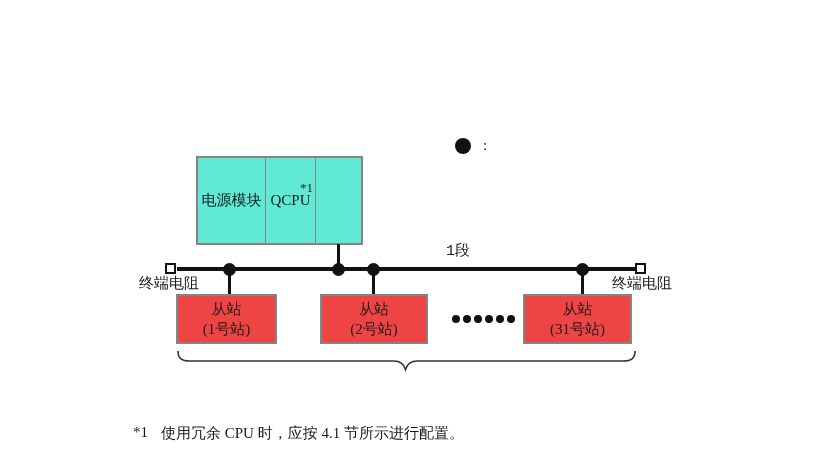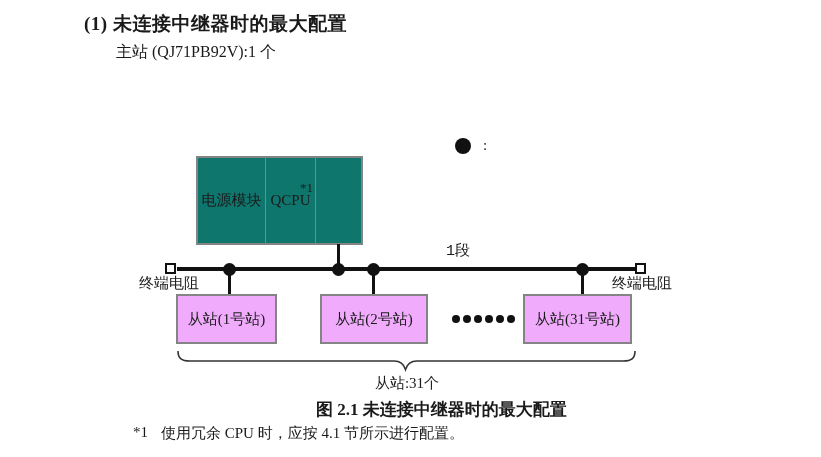--- a/index.html
+++ b/index.html
@@ -10,21 +10,21 @@
   }
   .abs{position:absolute;}
   
   .heading{left:84px;top:11px;font-size:19px;font-weight:bold;letter-spacing:0.5px;}
   .cfgline1{left:116px;top:42px;font-size:16px;}
   .cfgline2{left:116px;top:70px;font-size:16px;}
   .master-label{left:197px;top:136px;font-size:15px;}
   
   .master-box{
     left:196px;top:156px;width:167px;height:89px;
-    border:2px solid #848484;box-sizing:border-box;background:#0f766e;
+    border:2px solid #848484;box-sizing:border-box;background:#5eead4;
     display:flex;
   }
   .mcell{position:relative;display:flex;align-items:center;justify-content:center;
     font-size:15px;box-sizing:border-box;}
   .mcell1{width:68px;border-right:1.5px solid #848484;}
   .mcell2{width:50px;border-right:1.5px solid #848484;}
   .mcell3{width:47px;flex-direction:column;align-items:flex-start;padding-left:3px;line-height:1.35;}
   .cpu-note{position:absolute;top:22px;right:2px;font-size:13px;}
   
   .legend{left:455px;top:137px;display:flex;align-items:center;font-size:15px;}
@@ -36,43 +36,41 @@
   .tsq-left{left:165px;top:263px;}
   .tsq-right{left:635px;top:263px;}
   .dot{width:13px;height:13px;border-radius:50%;background:#111;}
   .vline{width:3.5px;background:#111;}
   .seg-label{left:446px;top:241px;font-size:15px;font-family:Liberation Mono, monospace;}
   .term-label{font-size:15px;}
   .term-left{left:139px;top:274px;}
   .term-right{left:612px;top:274px;}
   
   .slave-box{
-    top:294px;height:50px;border:2px solid #848484;box-sizing:border-box;background:#f0abfc;
-    display:flex;flex-direction:row;align-items:center;justify-content:center;
+    top:294px;height:50px;border:2px solid #848484;box-sizing:border-box;background:#ef4444;
+    display:flex;flex-direction:column;align-items:center;justify-content:center;
     font-size:15px;line-height:1.35;text-align:center;
   }
   .slave1{left:176px;width:101px;}
   .slave2{left:320px;width:108px;}
   .slave31{left:523px;width:109px;}
   .ellipsis{left:452px;top:315px;display:flex;gap:3px;align-items:center;}
   .edot{width:8px;height:8px;border-radius:50%;background:#111;}
   
   .brace{left:170px;top:345px;}
   .brace-label{left:352px;top:374px;width:110px;text-align:center;font-size:15px;}
   .caption{left:316px;top:398px;font-size:17px;font-weight:bold;}
   .footnote{left:133px;top:424px;display:flex;font-size:15px;}
   .footnote-marker{margin-right:13px;}
 </style>
 </head>
 <body>
 
 <div id="page">
 
-  <div class="abs heading">(1) 未连接中继器时的最大配置</div>
-  <div class="abs cfgline1">主站 (QJ71PB92V):1 个</div>
 
   <div class="abs master-box">
     <div class="mcell mcell1">电源模块</div>
     <div class="mcell mcell2">
       <span>QCPU</span>
       <span class="cpu-note">*1</span>
     </div>
   </div>
 
   <div class="abs legend">
@@ -117,21 +115,19 @@
       <span class="edot"></span>
     <span class="edot"></span>
       <span class="edot"></span>
       <span class="edot"></span>
   </div>
 
   <svg class="abs brace" width="475" height="32" viewBox="0 0 475 32">
     <path d="M 8 6 C 8 13 11 16 20 16 L 224 16 C 230 16 233.5 18 235.5 24.5
              C 237.5 18 241 16 247 16 L 453 16 C 462 16 465 13 465 6" fill="none" stroke="#333" stroke-width="1.6"></path>
   </svg>
-  <div class="abs brace-label">从站:31个</div>
 
-  <div class="abs caption">图 2.1 未连接中继器时的最大配置</div>
   <div class="abs footnote">
     <span class="footnote-marker">*1</span>
     <span>使用冗余 CPU 时，应按 4.1 节所示进行配置。</span>
   </div>
 
 </div>
 
 </body></html>

